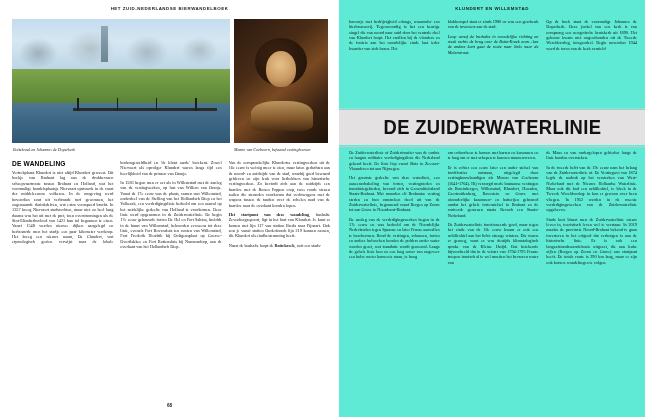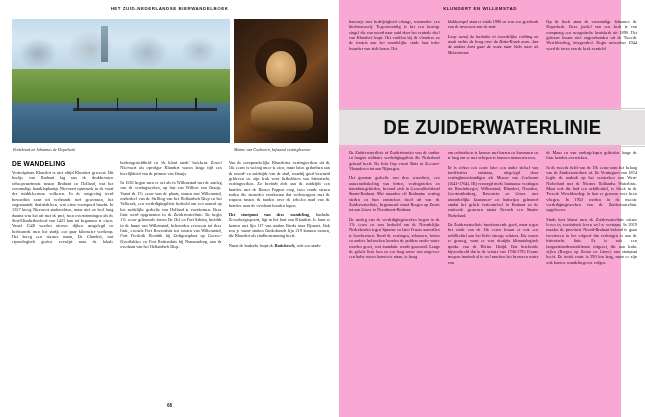--- a/index.html
+++ b/index.html
@@ -7,21 +7,21 @@
     width:645px;height:417px;
     background:#ffffff;
     font-family:"Liberation Serif", serif;
     overflow:hidden;
   }
   .spread{position:relative;width:645px;height:417px;display:flex;}
 
   
   .page{position:relative;height:417px;box-sizing:border-box;background:#ffffff;}
   .page-left{width:339px;padding:0;}
-  .page-right{width:282px;background:#f9a8d4;}
+  .page-right{width:306px;background:#5eead4;}
   .gutter{position:absolute;left:339px;top:0;width:1px;height:417px;background:#d8d6d6;}
 
   
   .runhead{
     position:absolute;top:6px;
     font-family:"Liberation Sans", sans-serif;
     font-weight:bold;font-size:4.4px;letter-spacing:.55px;
     color:#1a1a1a;white-space:nowrap;
   }
   .runhead-left{left:50%;transform:translateX(-50%);}

